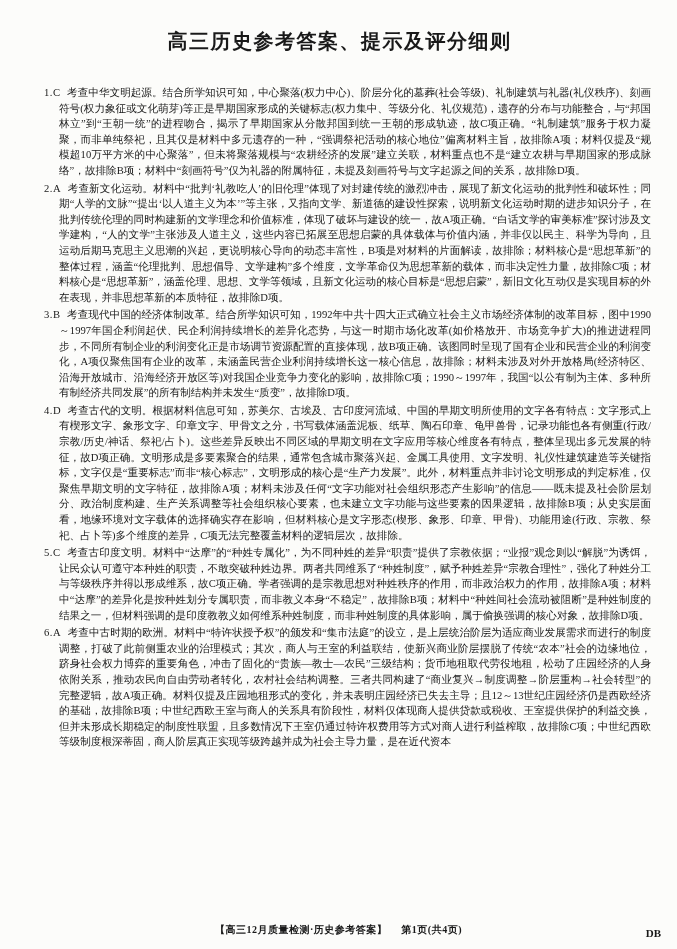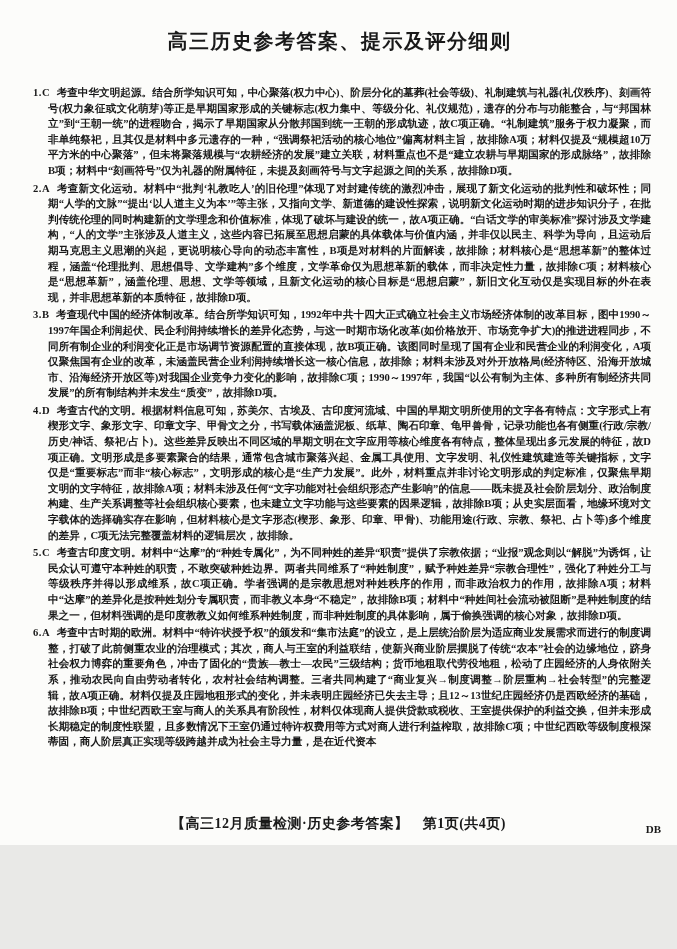--- a/index.html
+++ b/index.html
@@ -3,53 +3,52 @@
 <meta charset="utf-8">
 <style>
   html, body { margin: 0; padding: 0; }
   body {
     width: 677px; height: 949px;
     background: #e9e9e7;
     font-family: "Liberation Serif", "DejaVu Serif", serif;
   }
   .page {
     position: relative;
-    width: 677px; height: 845px;
+    width: 677px; height: 949px;
     background: #fcfcfa;
     box-sizing: border-box;
     padding: 16px 26px 0 28px;
     color: #191919;
     overflow: hidden;
   }
   .title {
     margin: 12px 0 30px 0;
     text-align: center;
     font-size: 20px;
     font-weight: bold;
     letter-spacing: 1.5px;
   }
   .doc-body {
     font-size: 10.6px;
     line-height: 15.6px;
     text-align: justify;
   }
   .item {
-    margin: 0 0 2px 5px;
+    margin: 0 0 2px 16px;
     padding-left: 15px;
     text-indent: -15px;
-    font-weight: bold;
   }
   .num { letter-spacing: 0.5px; }
   .ans { margin-right: 7px; }
   .footer {
     position: absolute;
     left: 0; right: 0; bottom: 12px;
     text-align: center;
     font-weight: bold;
-    font-size: 14px;
+    font-size: 10px;
     letter-spacing: 0.5px;
   }
   .footer .f-src { margin-right: 14px; }
   .db-code {
     position: absolute;
     right: 16px; bottom: 10px;
     font-size: 11px;
     font-weight: bold;
     margin-left: 15px;
   }

